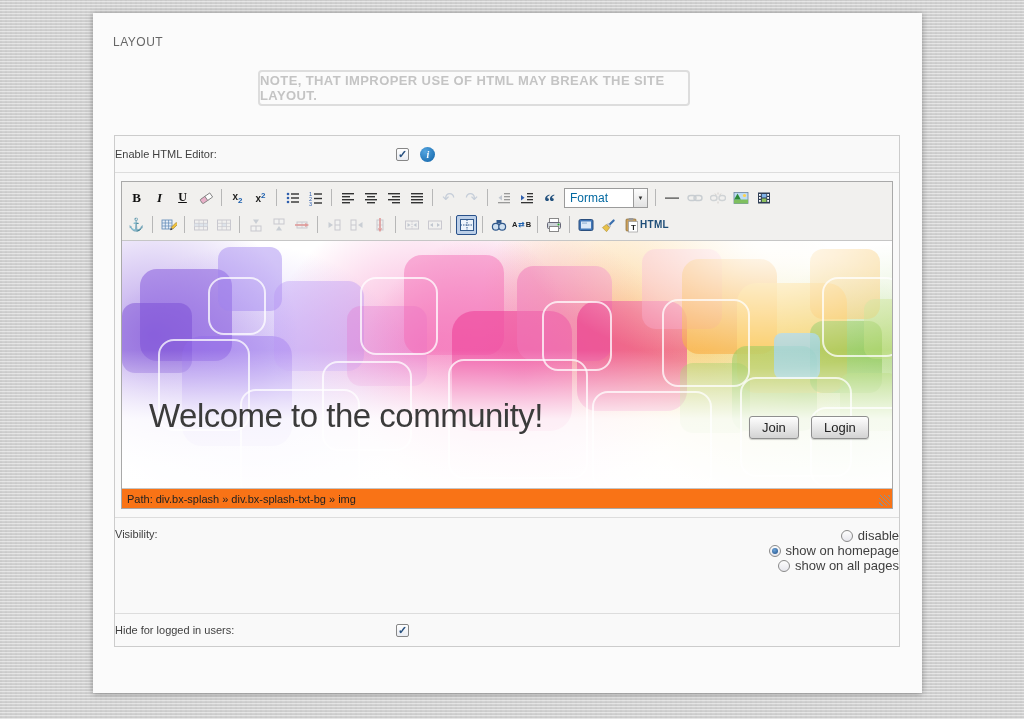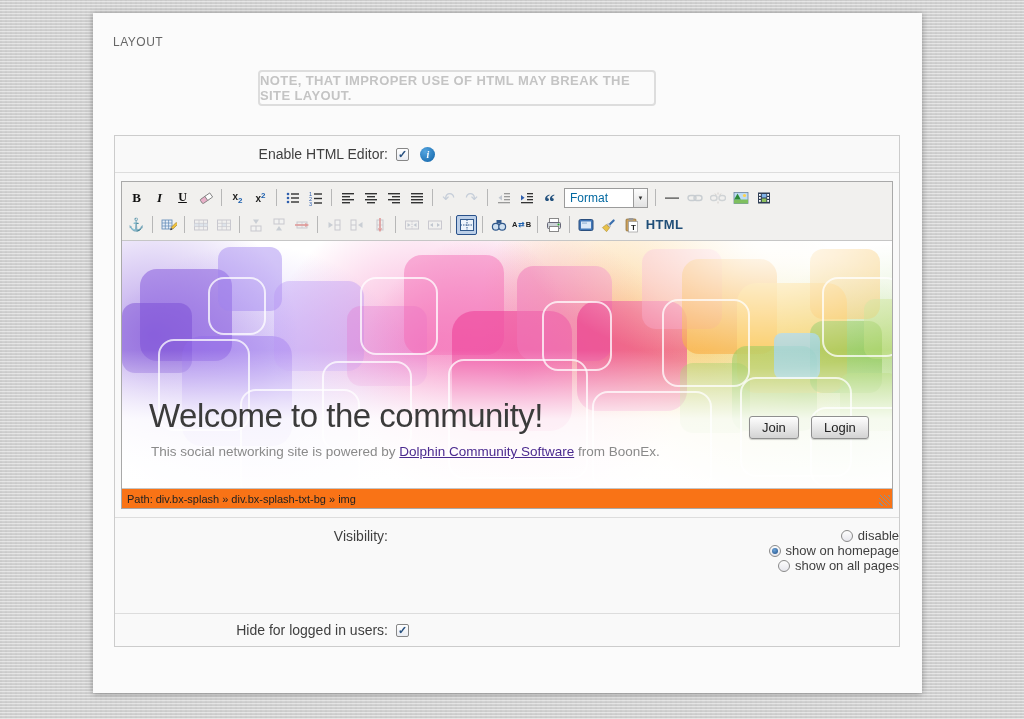--- a/index.html
+++ b/index.html
@@ -11,29 +11,29 @@
     background-image:
       repeating-linear-gradient(0deg, rgba(255,255,255,.45) 0 1px, rgba(0,0,0,.025) 1px 2px, transparent 2px 3px),
       repeating-linear-gradient(90deg, rgba(0,0,0,.02) 0 2px, transparent 2px 5px);
   }
   .panel {
     position:absolute; left:93px; top:13px; width:829px; height:680px;
     background:#fbfbfb; box-shadow:0 1px 6px rgba(0,0,0,.35);
   }
   .page-title { position:absolute; left:20px; top:22px; font-size:12px; color:#666; letter-spacing:.5px; }
   .note-box {
-    position:absolute; left:165px; top:57px; width:398px; height:36px;
+    position:absolute; left:165px; top:57px; width:432px; height:36px;
     border:2px solid #ddd; border-radius:4px;
     display:flex; align-items:center; justify-content:center;
     color:#c4c4c4; font-weight:bold; font-size:13px; letter-spacing:.4px;
   }
   .form { position:absolute; left:21px; top:122px; width:786px; border:1px solid #ccc; background:#f9f9f9; }
   .frow { border-top:1px solid #ddd; display:flex; }
   .frow:first-child { border-top:none; }
-  .lbl-col { width:278px; text-align:right; padding-right:5px; font-size:14px; color:#3f3f3f; }
+  .lbl-col { width:278px; padding-right:5px; font-size:11px; color:#3f3f3f; }
   .ctl-col { flex:1; padding-left:3px; }
   .row-enable { height:36px; align-items:center; }
   .row-editor { padding:8px 6px; display:block; }
   .row-visibility { padding:10px 0 8px; }
   .row-hide { height:33px; align-items:center;margin-top:32px; }
   .row-save { height:57px; padding:12px 0; display:block; }
 
   .cb {
     display:inline-flex; width:13px; height:13px; border:1px solid #878787; border-radius:2px;
     background:linear-gradient(#ffffff,#e9ecf2); align-items:center; justify-content:center;
@@ -64,21 +64,21 @@
   .tsep { width:1px; height:17px; background:#b7b7b7; margin:0 4px; flex:none; }
   .gl { display:inline-flex; align-items:center; justify-content:center; }
   .g-b { font-weight:bold; font-family:"Liberation Serif",serif; font-size:13px; color:#111; }
   .g-i { font-style:italic; font-weight:bold; font-family:"Liberation Serif",serif; font-size:13px; color:#111; }
   .g-u { text-decoration:underline; font-weight:bold; font-family:"Liberation Serif",serif; font-size:12px; color:#111; }
   .g-x { font-size:10px; font-weight:bold; color:#222; }
   .g-x sub, .g-x sup { color:#1c5fae; font-size:8px; }
   .g-a { font-size:15px; color:#93a5c0; line-height:1; }
   .g-q { font-family:"Liberation Serif",serif; font-size:22px; line-height:8px; color:#24527e; font-weight:bold; padding-top:9px; }
   .g-anchor { font-size:13px; color:#24527e; }
-  .g-html { font-size:13px; font-weight:bold; color:#1f4e78; letter-spacing:.3px;padding-left:20px; }
+  .g-html { font-size:10px; font-weight:bold; color:#1f4e78; letter-spacing:.3px; }
   .g-repl { font-size:7.5px; font-weight:bold; color:#222; }
   .g-repl .ar { color:#1c5fae; padding:0 1px; }
 
   .fmt { display:inline-flex; height:20px; margin:0 3px; border:1px solid #9b9b9b; background:#fff; align-items:stretch; flex:none; }
   .fmt-label { width:68px; font-size:12px; color:#0369a1; display:flex; align-items:center; padding-left:5px; }
   .fmt-btn { width:14px; border-left:1px solid #9b9b9b; background:linear-gradient(#fdfdfd,#e2e2e2); display:flex; align-items:center; justify-content:center; font-size:6px; color:#333; }
 
   .content { position:relative; height:247px; overflow:hidden; background:#fff; }
   .canvas {
     position:absolute; left:0; top:0; right:0; bottom:0;
@@ -523,23 +523,20 @@
                   <span class="g-html">HTML</span>
                 </span>
               </span>
             </div>
         </div>
         <div class="content">
           <div class="canvas" id="splash-canvas">
             <div class="fade-tr"></div>
             <div class="fade-bottom"></div>
             <div class="splash-heading">Welcome to the community!</div>
-            <div class="splash-sub">
-              <span>This social networking site is powered by </span><span class="splash-link">Dolphin Community Software</span><span> from BoonEx.</span>
-            </div>
             <button class="img-btn" id="btn-join">Join</button>
             <button class="img-btn" id="btn-login">Login</button>
           <div class="shape" style="left: 18px; top: 28px; width: 92px; height: 92px; background: rgba(128, 82, 220, 0.5); border-radius: 17px;"></div>
               <div class="shape" style="left: 0px; top: 62px; width: 70px; height: 70px; background: rgba(118, 70, 210, 0.45); border-radius: 13px;"></div>
               <div class="shape" style="left: 96px; top: 6px; width: 64px; height: 64px; background: rgba(160, 130, 240, 0.45); border-radius: 12px;"></div>
               <div class="shape" style="left: 60px; top: 95px; width: 110px; height: 110px; background: rgba(145, 105, 235, 0.4); border-radius: 20px;"></div>
               <div class="shape" style="left: 152px; top: 40px; width: 90px; height: 90px; background: rgba(185, 150, 245, 0.4); border-radius: 16px;"></div>
               <div class="shape" style="left: 225px; top: 65px; width: 80px; height: 80px; background: rgba(225, 120, 210, 0.35); border-radius: 14px;"></div>
               <div class="shape" style="left: 282px; top: 14px; width: 100px; height: 100px; background: rgba(243, 105, 180, 0.45); border-radius: 18px;"></div>
               <div class="shape" style="left: 330px; top: 70px; width: 120px; height: 120px; background: rgba(236, 60, 150, 0.55); border-radius: 22px;"></div>

